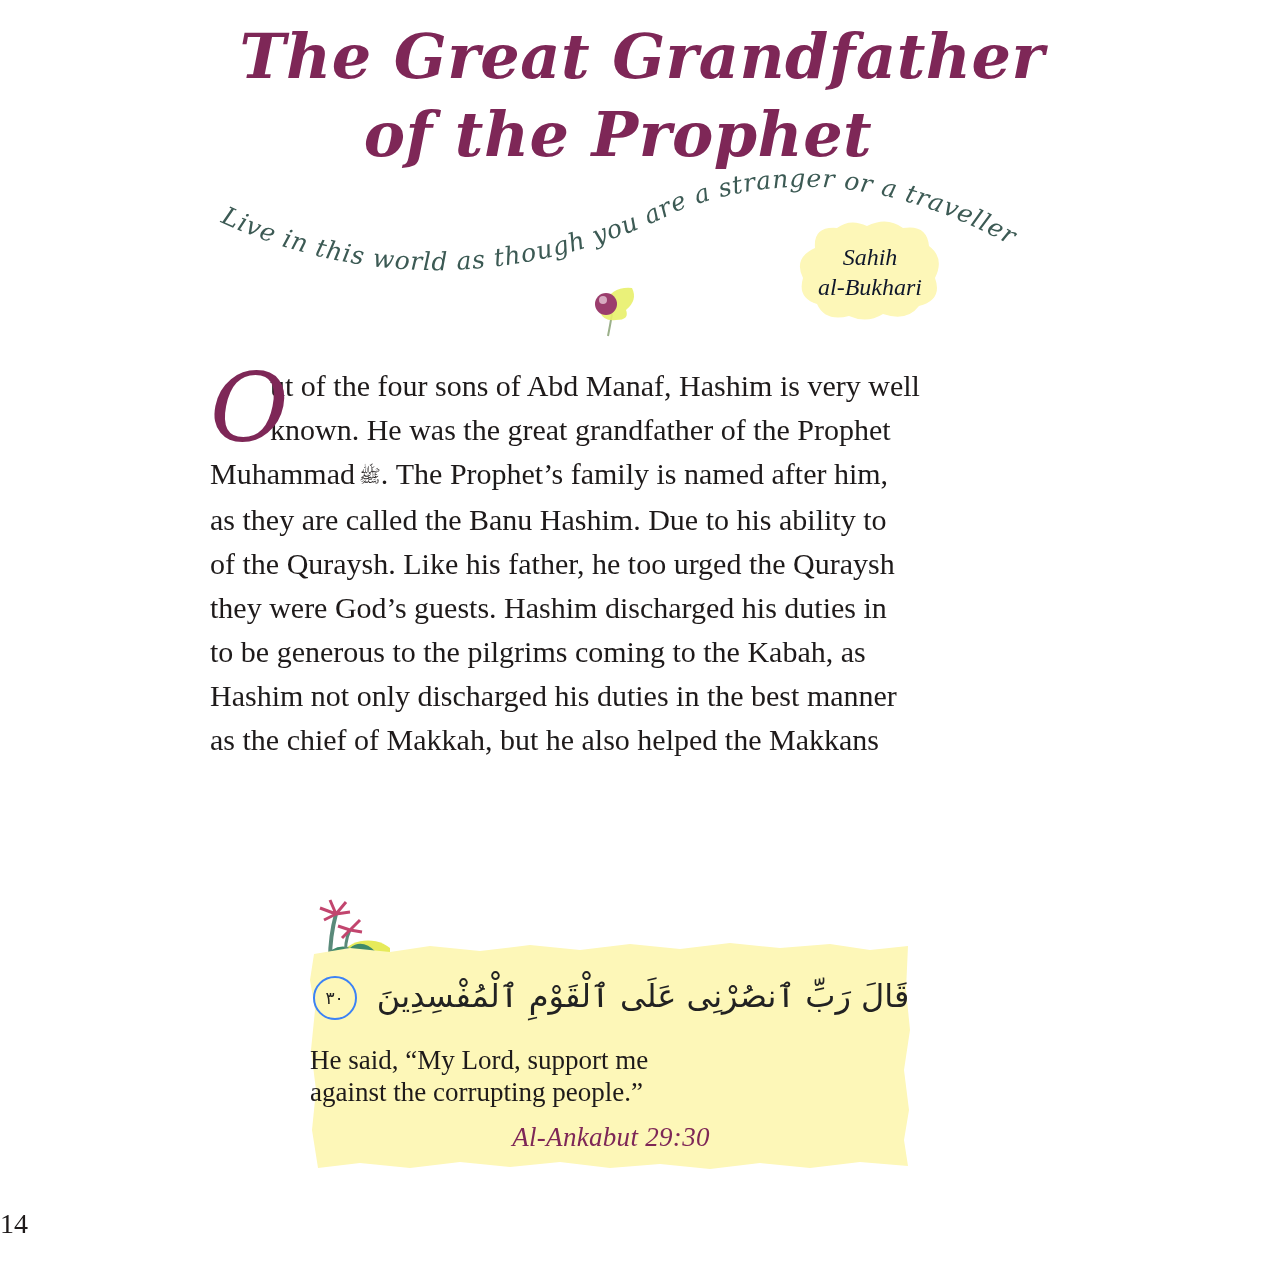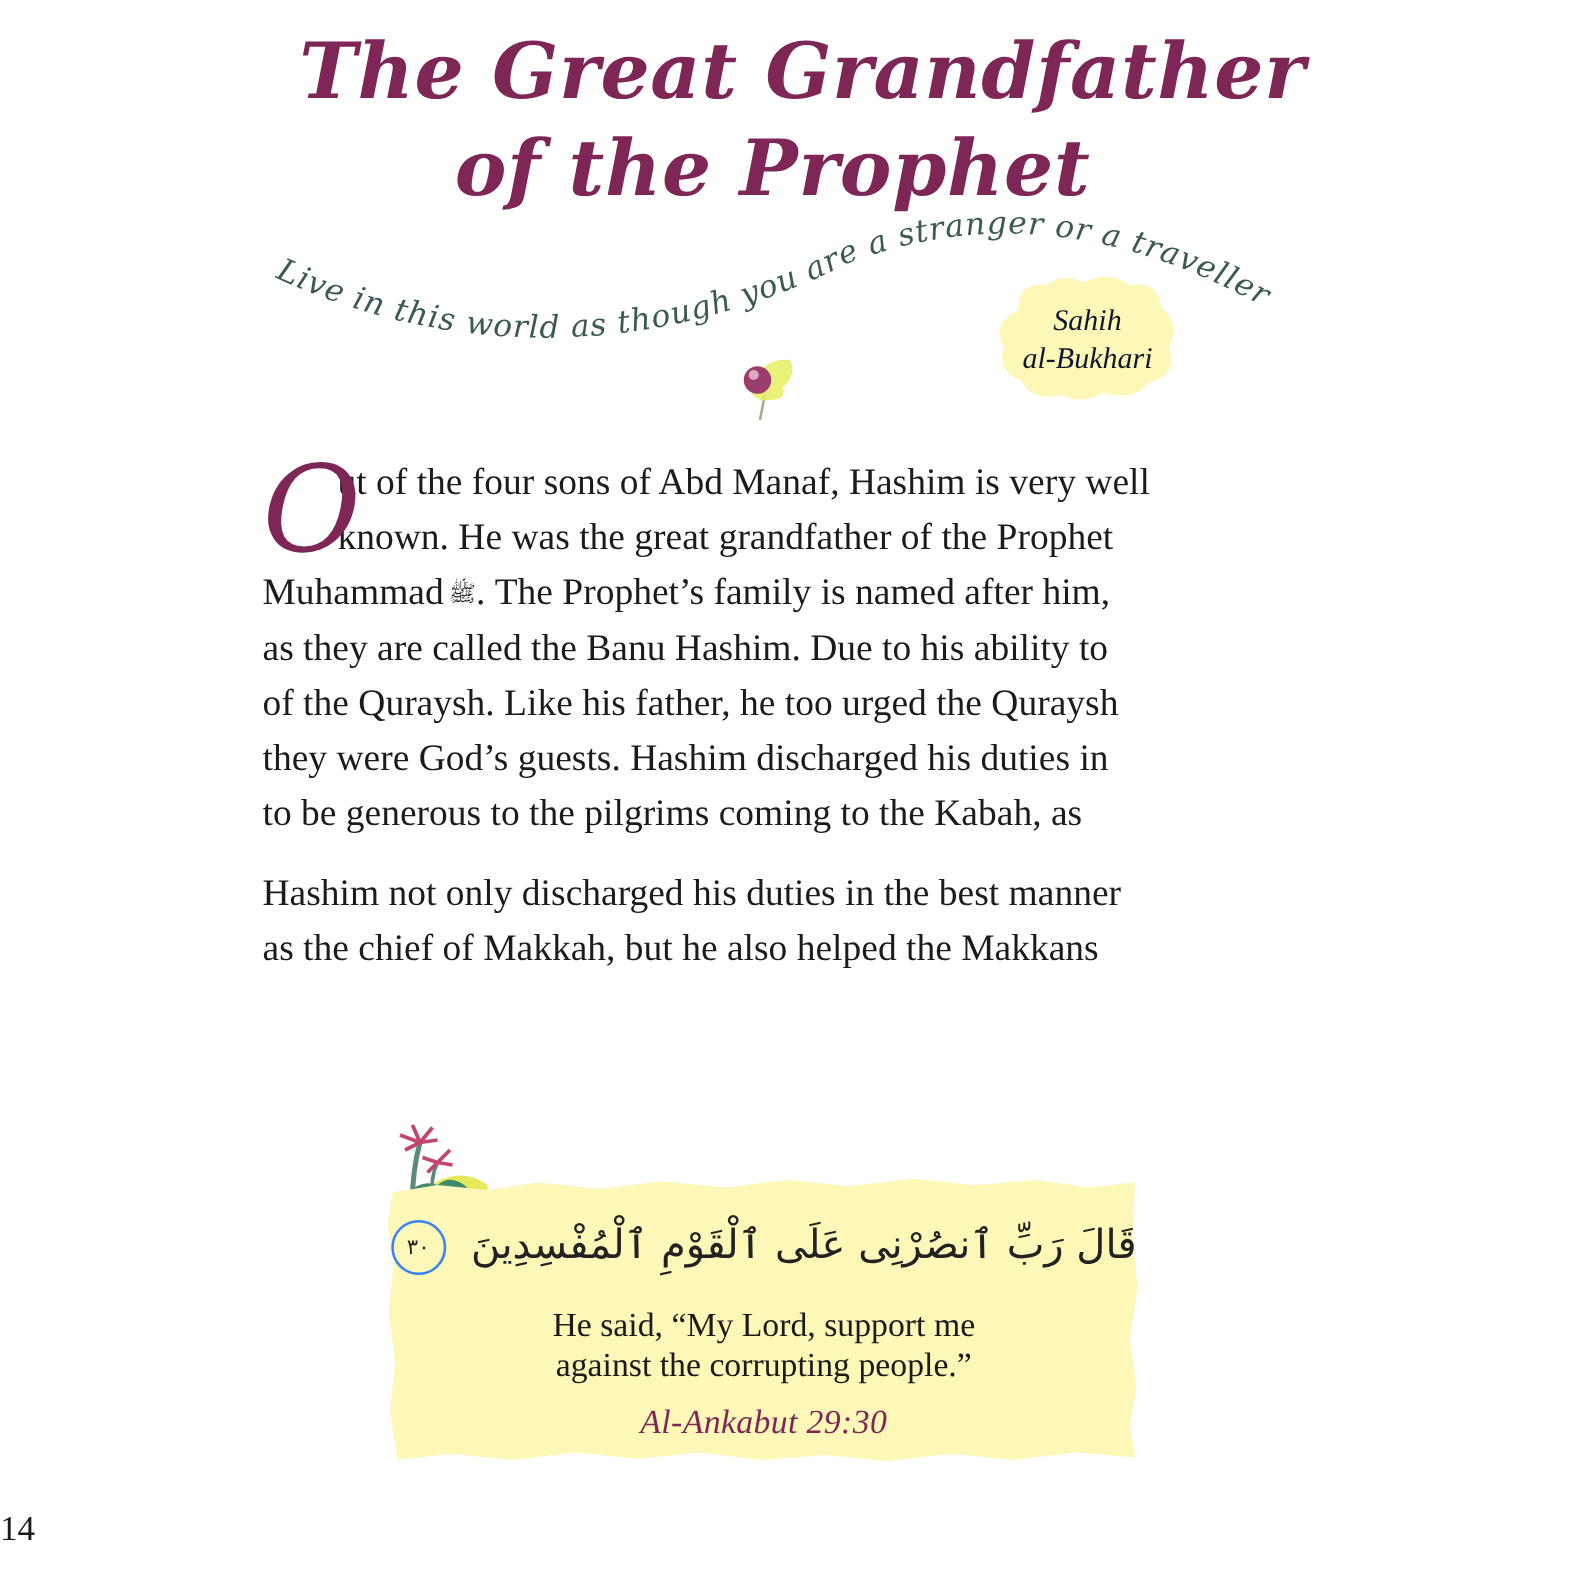--- a/index.html
+++ b/index.html
@@ -81,21 +81,21 @@
     .body-text {
       position: absolute;
       left: 210px;
       top: 364px;
       width: 820px;
       font-size: 30px;
       line-height: 44px;
       color: #1e1a1a;
     }
     .body-text p { margin: 0; }
-    .body-text p + p { margin-top: 20px; }
+    .body-text p + p { margin-top: 0; }
     .para-1 .line { display: block; white-space: nowrap; }
     .para-1 .line.indent { padding-left: 60px; }
     .drop-cap {
       position: absolute;
       left: 0;
       top: 2px;
       color: #7e2757;
       font-style: italic;
       font-size: 96px;
       line-height: 84px;
@@ -141,21 +141,21 @@
       line-height: 40px;
       text-align: center;
       vertical-align: middle;
       margin-right: 10px;
     }
     .verse-translation {
       position: absolute;
       left: 0;
       top: 104px;
       width: 602px;
-      text-align: center;
+      text-align: left;
       font-size: 27px;
       line-height: 32px;
       color: #1e1a1a;
     }
     .verse-translation span { display: block; }
     .verse-reference {
       position: absolute;
       left: 0;
       top: 182px;
       width: 602px;

